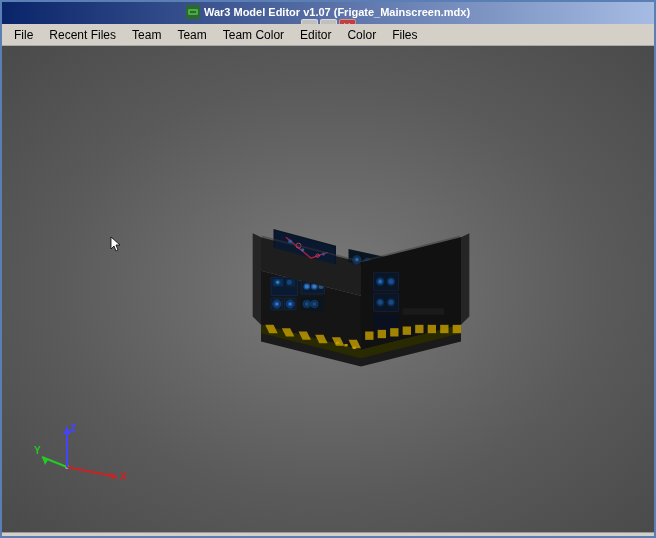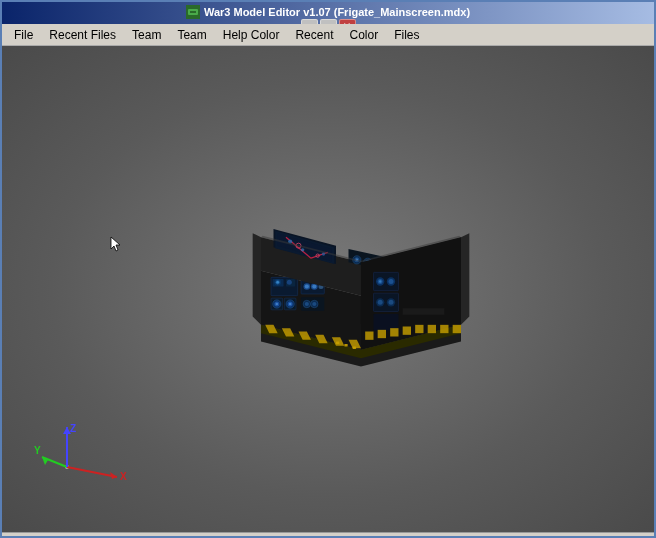--- a/index.html
+++ b/index.html
@@ -177,22 +177,22 @@
       <div class="title-btn">□</div>
       <div class="title-btn close">✕</div>
     </div>
   </div>
 
   <div class="menu-bar">
   <div class="menu-item">File</div>
       <div class="menu-item">Recent Files</div>
       <div class="menu-item">Team</div>
       <div class="menu-item">Team</div>
-      <div class="menu-item">Help Color</div>
-      <div class="menu-item">Recent</div>
+      <div class="menu-item">Team Color</div>
+      <div class="menu-item">Editor</div>
       <div class="menu-item">Color</div>
       <div class="menu-item">Files</div>
     </div>
 
   <div class="viewport">
     <div class="viewport-bg"></div>
 
     <div class="model-container">
       <svg class="model-svg" viewBox="0 0 320 240" xmlns="http://www.w3.org/2000/svg">
 

